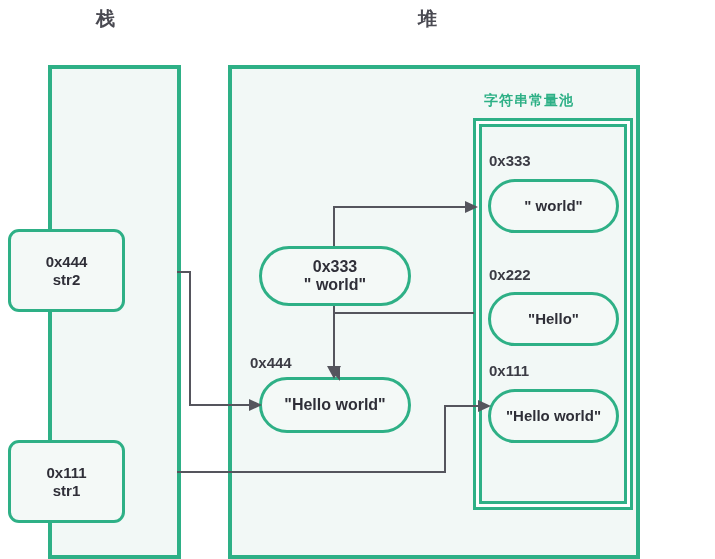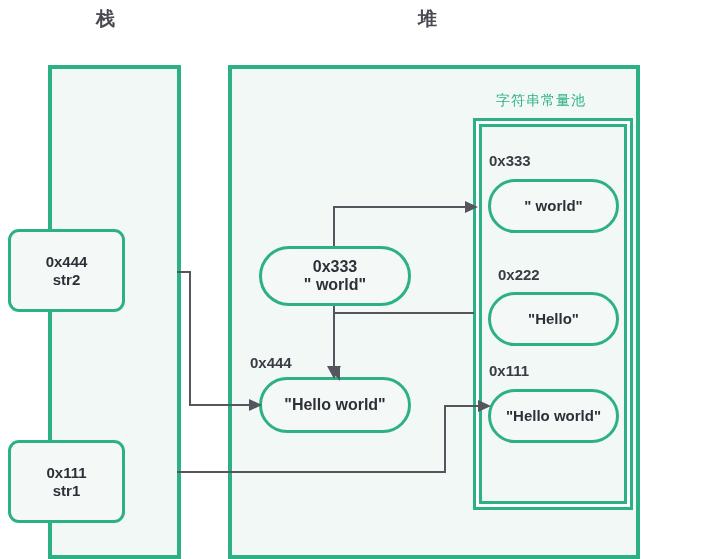--- a/index.html
+++ b/index.html
@@ -53,23 +53,23 @@
   #pool-inner {
     width: 100%;
     height: 100%;
     border: 3px solid #2eb086;
     background: #f2f8f6;
     box-sizing: border-box;
     position: relative;
   }
   #pool-title {
     position: absolute;
-    left: 496px; top: 92px;
+    left: 484px; top: 92px;
     font-size: 14px;
-    font-weight: normal;
+    font-weight: bold;
     color: #2eb086;
     letter-spacing: 1px;
     white-space: nowrap;
   }
 
   
   .box {
     position: absolute;
     box-sizing: border-box;
     background: #f4f9f7;
@@ -118,21 +118,21 @@
   
   .addr-label {
     position: absolute;
     font-size: 15px;
     font-weight: bold;
     color: #3b3b44;
     white-space: nowrap;
   }
   #addr-0x444 { left: 250px; top: 354px; }
   #addr-pool-333 { left: 489px; top: 152px; }
-  #addr-pool-222 { left: 489px; top: 266px; margin-left: 9px; }
+  #addr-pool-222 { left: 489px; top: 266px; }
   #addr-pool-111 { left: 489px; top: 362px; }
 
   
   #wires {
     position: absolute;
     left: 0; top: 0;
     width: 715px; height: 559px;
     pointer-events: none;
   }
   .wire {

